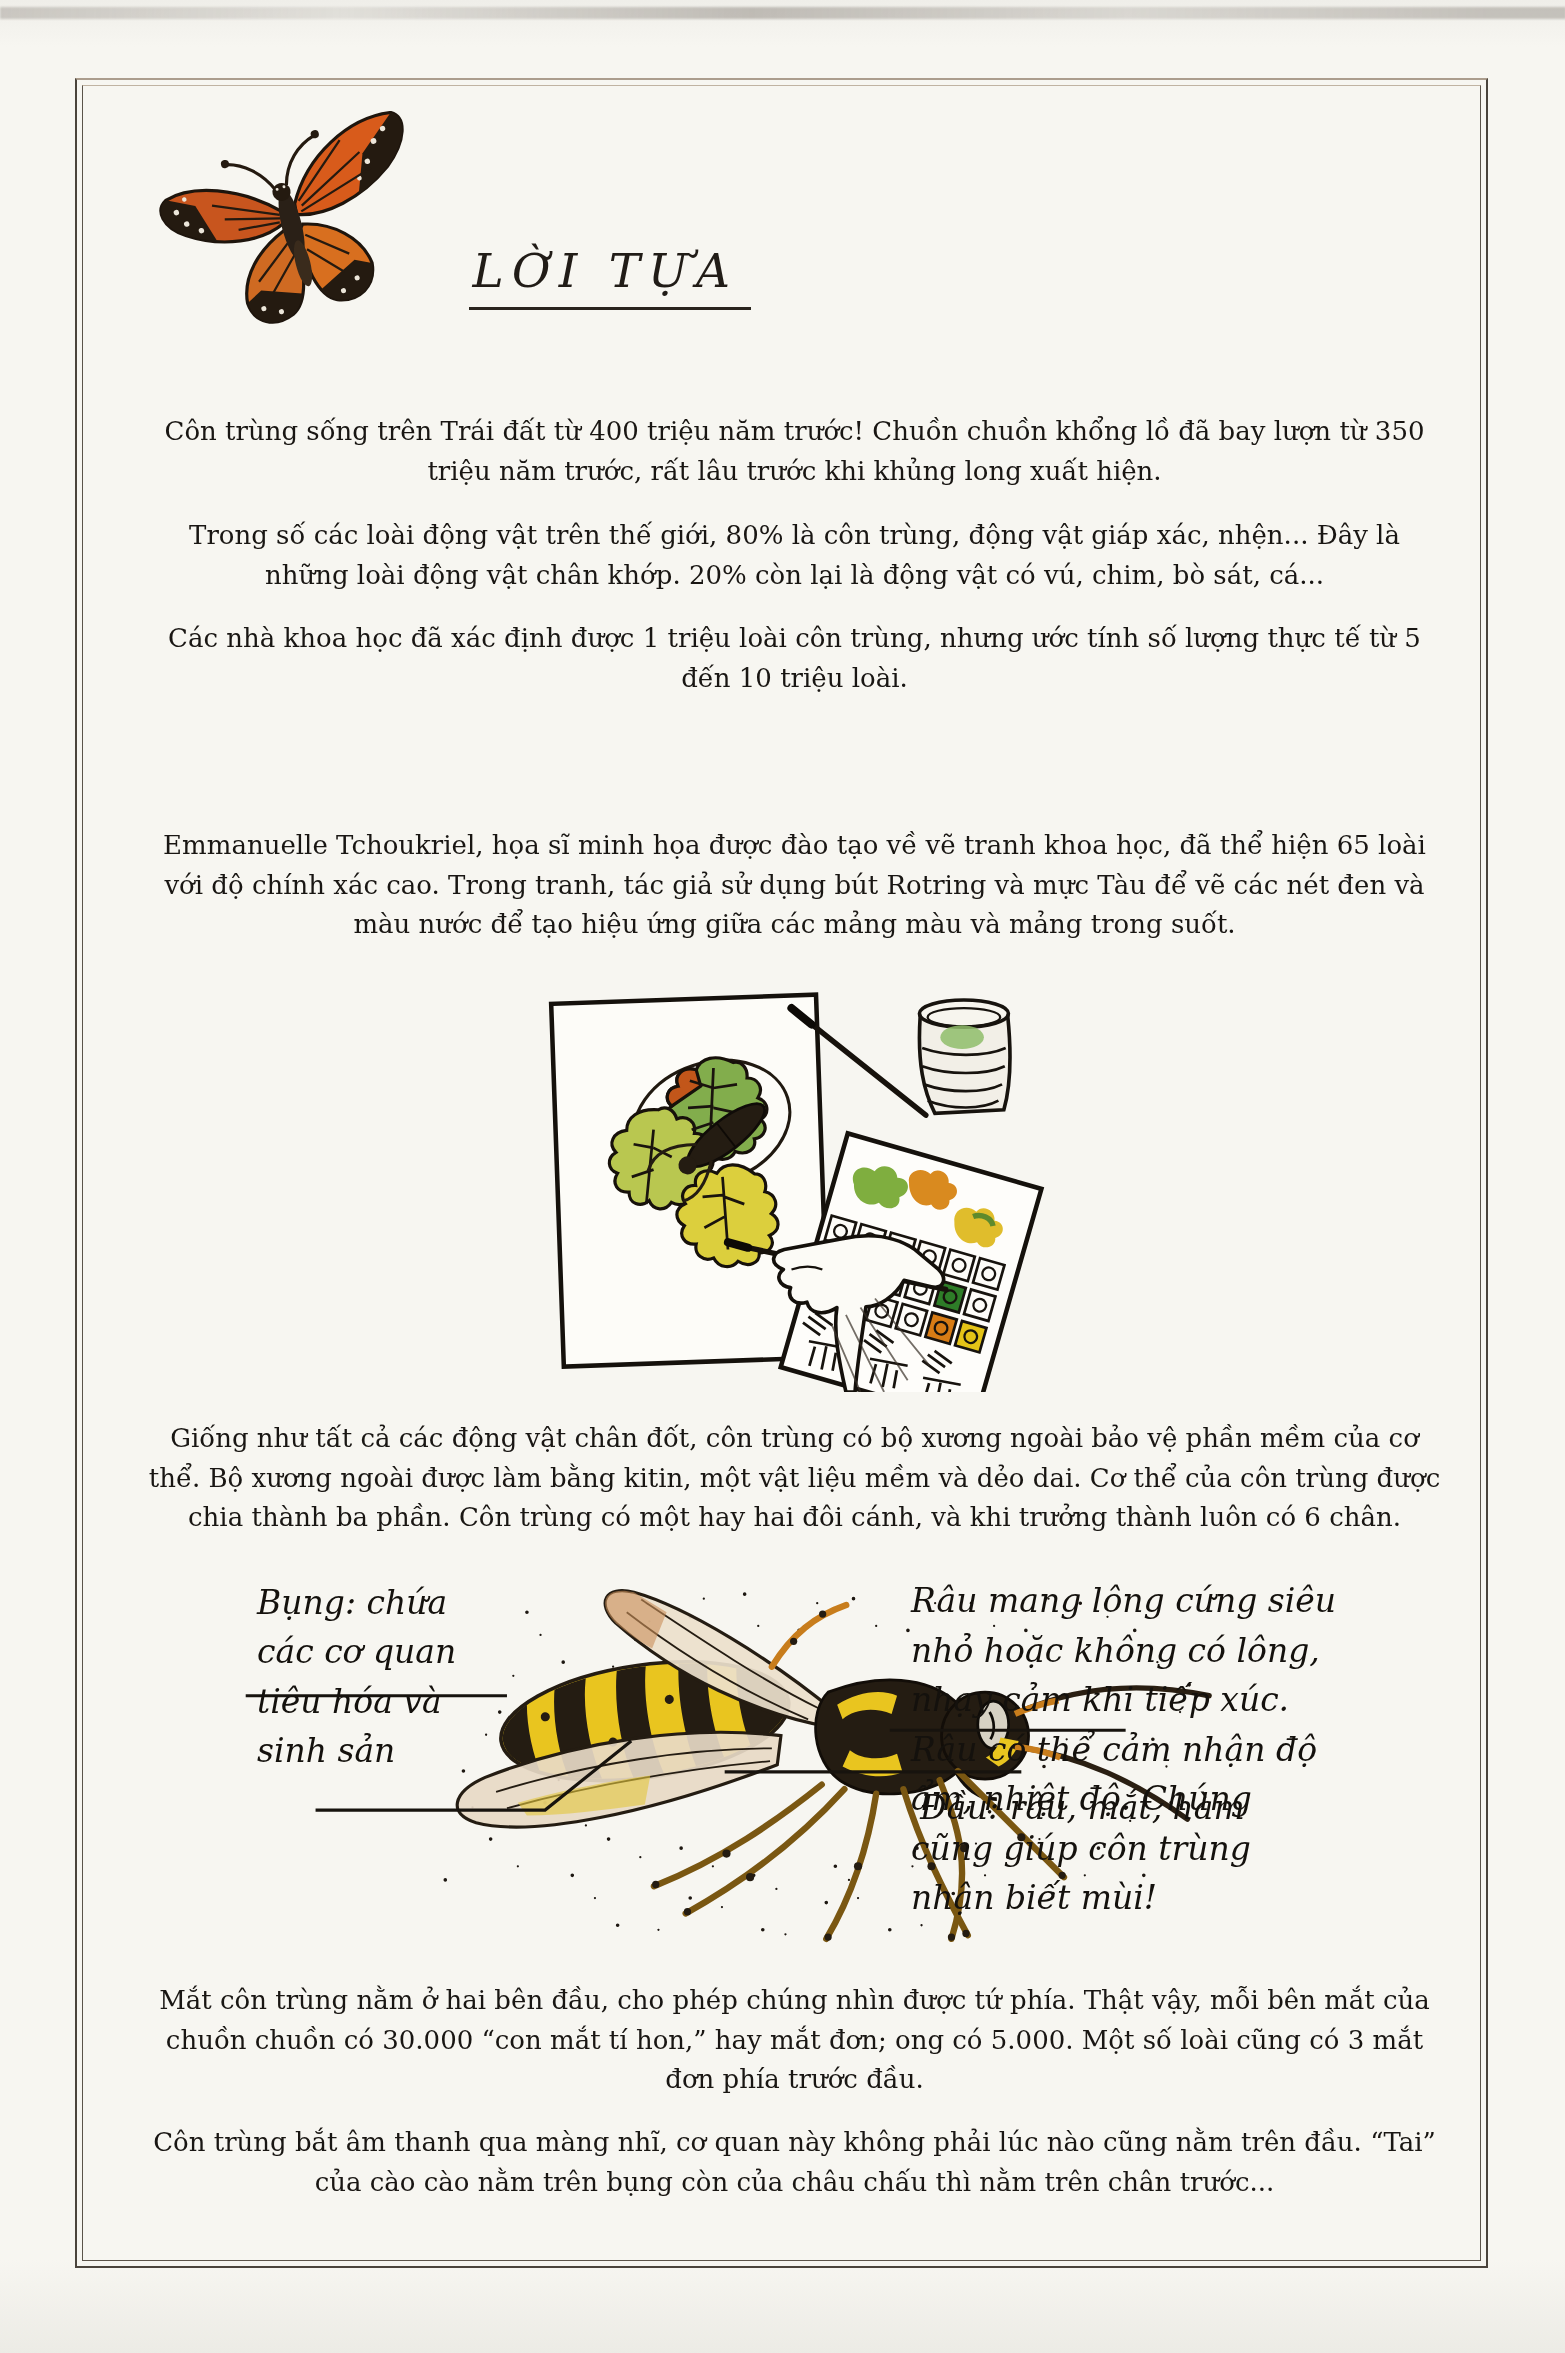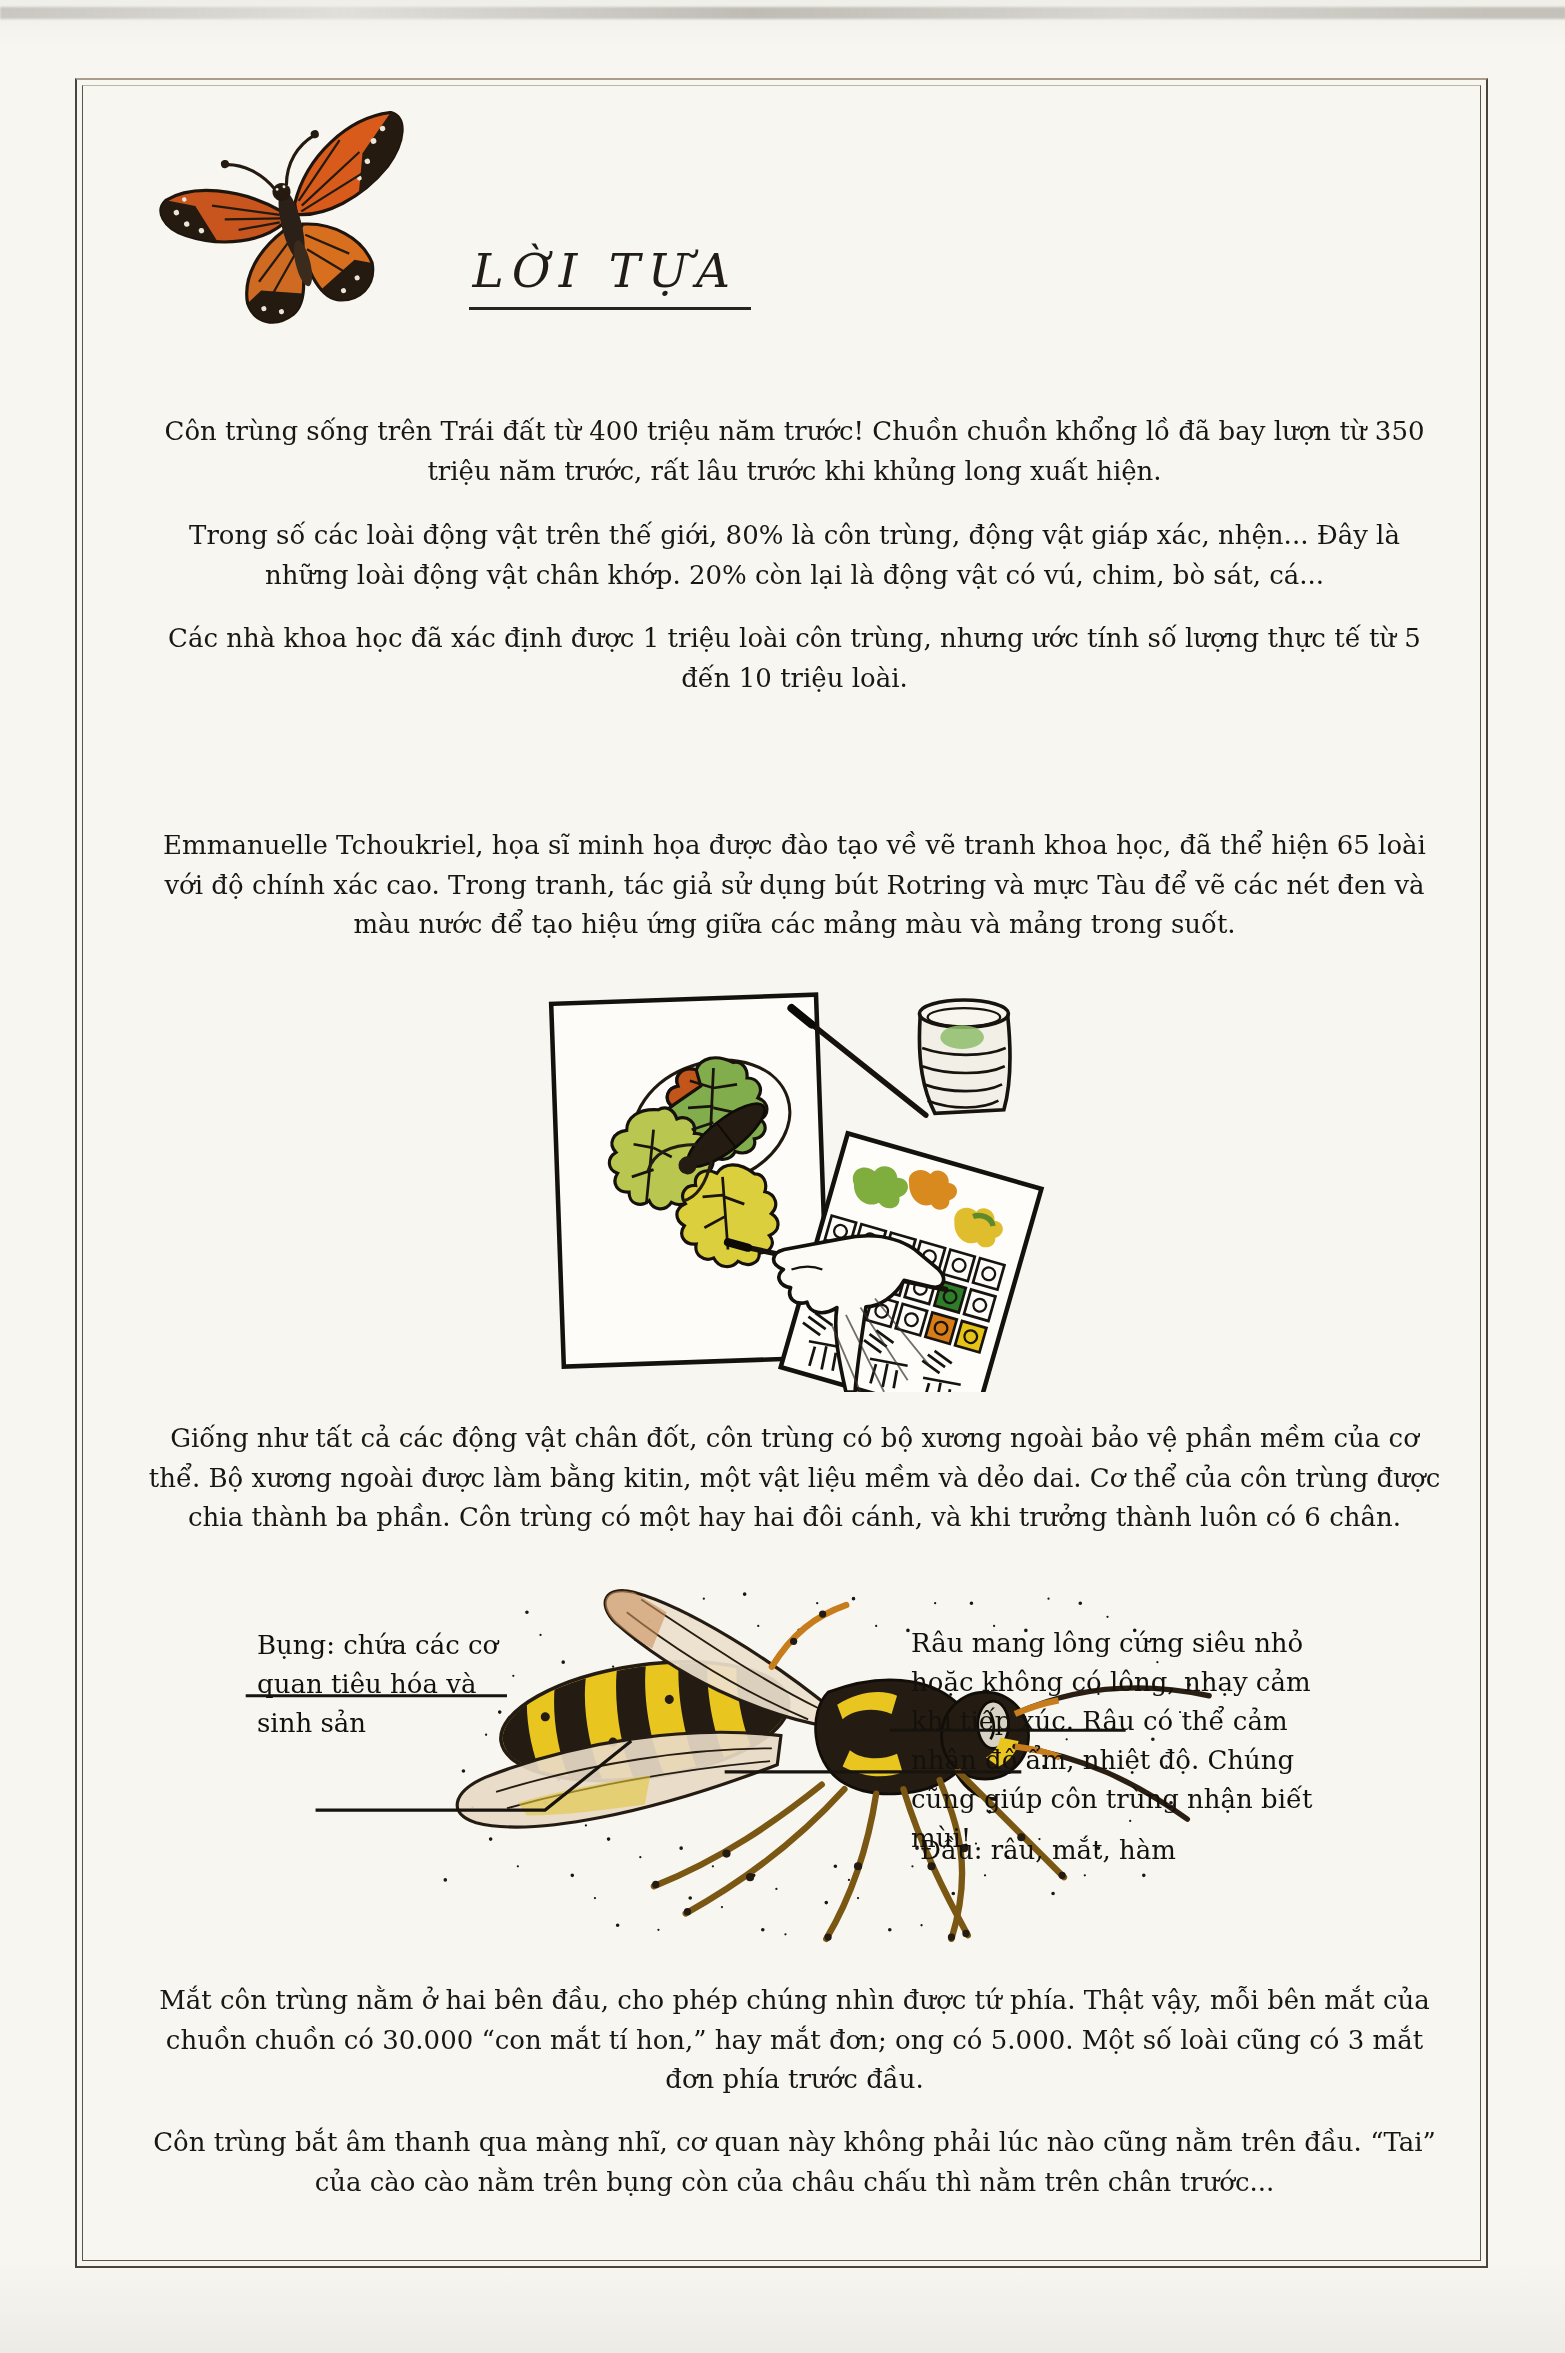--- a/index.html
+++ b/index.html
@@ -33,21 +33,21 @@
     position:absolute;left:138px;width:1295px;margin:9px;
     font-size:26px;line-height:1.52;color:#191613;text-align:center;
   }
   .p1{top:403px}.p2{top:507px}.p3{top:610px}.p4{top:714px}.p5{top:817px}
   .p6{top:1410px}.p7{top:1972px}.p8{top:2114px}
   .butterfly{position:absolute;left:148px;top:111px;}
   .painting{position:absolute;left:519px;top:970px;}
   .diagram{position:absolute;left:136px;top:1576px;width:1308px;height:381px;}
   .wasp-svg{position:absolute;left:0;top:0;}
   .diagram-label{
-    position:absolute;font-size:26px;line-height:1.5;color:#14110d;margin-top:48px;
+    position:absolute;font-style:italic;font-size:33px;line-height:1.5;color:#14110d;
   }
   .lbl-bung{left:121px;top:1.8px;width:243px;}
   .lbl-nguc{left:186px;top:242px;width:229px;}
   .lbl-rau{left:775px;top:0px;width:427px;}
   .lbl-dau{left:784px;top:207px;width:345px;}
 </style>
 </head>
 <body>
 
 <div class="page">

